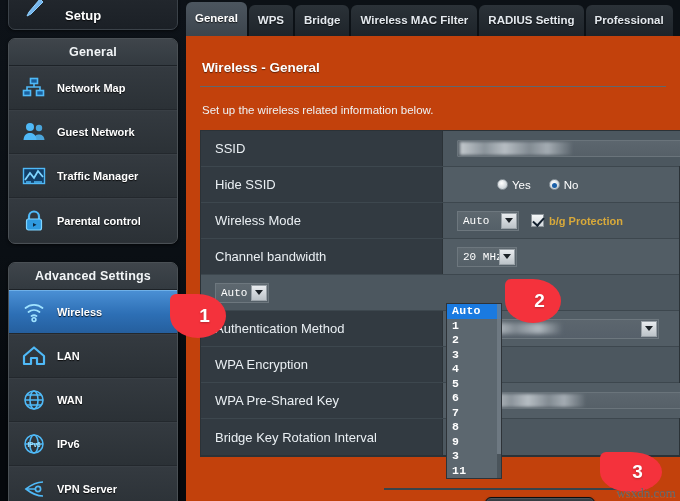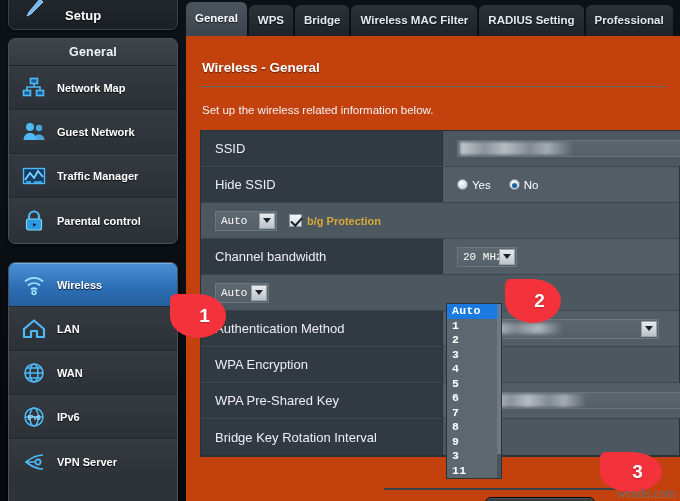--- a/index.html
+++ b/index.html
@@ -164,21 +164,21 @@
   }
   .blurfield.wide { width: 237px; }
   .blurfield .smear {
     position: absolute; left: 2px; top: 1px; height: 13px;
     background: linear-gradient(to right,
       rgba(214,219,223,.85) 0%, rgba(180,188,194,.55) 22%,
       rgba(206,212,217,.8) 40%, rgba(170,178,185,.5) 62%,
       rgba(196,203,209,.7) 78%, rgba(120,130,138,.15) 100%);
     filter: blur(1.6px);
   }
-  .radio-wrap { display: flex; align-items: flex-start; gap: 5px; }
+  .radio-wrap { display: flex; align-items: flex-start; gap: 5px; margin-left: 40px; }
   .radio-wrap .grp { display: flex; align-items: center; gap: 4px; margin-right: 13px; }
   .radio {
     width: 11px; height: 11px; border-radius: 50%;
     background: radial-gradient(circle at 40% 35%, #ffffff, #cdd4d9 70%, #9aa3aa 100%);
     border: 1px solid #8d969d;
     position: relative;
   }
   .radio.on::after {
     content: ""; position: absolute; left: 2.5px; top: 2.5px;
     width: 5px; height: 5px; border-radius: 50%; background: #1a5fa8;
@@ -379,20 +379,21 @@
             <path d="M7 9 V6.5 A5 5 0 0 1 17 6.5 V9" fill="none" stroke="#4fb9f7" stroke-width="2.2"></path>
             <rect x="4.5" y="9" width="15" height="11" rx="2" fill="#2f9ae0" stroke="#7fd4ff" stroke-width="1.2"></rect>
             <path d="M11 13 L14.5 14.8 L11 16.8 Z" fill="#0c2740"></path>
           </svg>
         </span>
         <span class="lbl">Parental control</span>
       </div>
     </div>
 
     <div class="side-card" id="card-advanced">
+      <div class="card-header">Advanced Settings</div>
 
       <div class="nav-item active">
         <span class="ico">
           <svg width="24" height="22" viewBox="0 0 24 22">
             <g fill="none" stroke="#9fe2ff" stroke-width="1.8" stroke-linecap="round">
               <path d="M3.5 7 A13 13 0 0 1 20.5 7"></path>
               <path d="M6.5 11 A9 9 0 0 1 17.5 11"></path>
               <path d="M9.5 15 A5 5 0 0 1 14.5 15"></path>
             </g>
             <circle cx="12" cy="18.6" r="1.9" fill="none" stroke="#9fe2ff" stroke-width="1.6"></circle>
@@ -489,20 +490,21 @@
               </span>
               <span class="grp">
                 <span class="radio on"></span>
                 <span class="radio-lbl">No</span>
               </span>
             </div>
           </div>
         </div>
 
         <div class="row">
+          <div class="name">Wireless Mode</div>
           <div class="val">
             <div class="select" id="sel-wmode">
               <span class="txt">Auto</span>
               <span class="arrow">
                   <i></i>
                 </span>
             </div>
             <div class="chk-wrap">
               <span class="chkbox on"></span>
               <span class="chk-lbl">b/g Protection</span>

